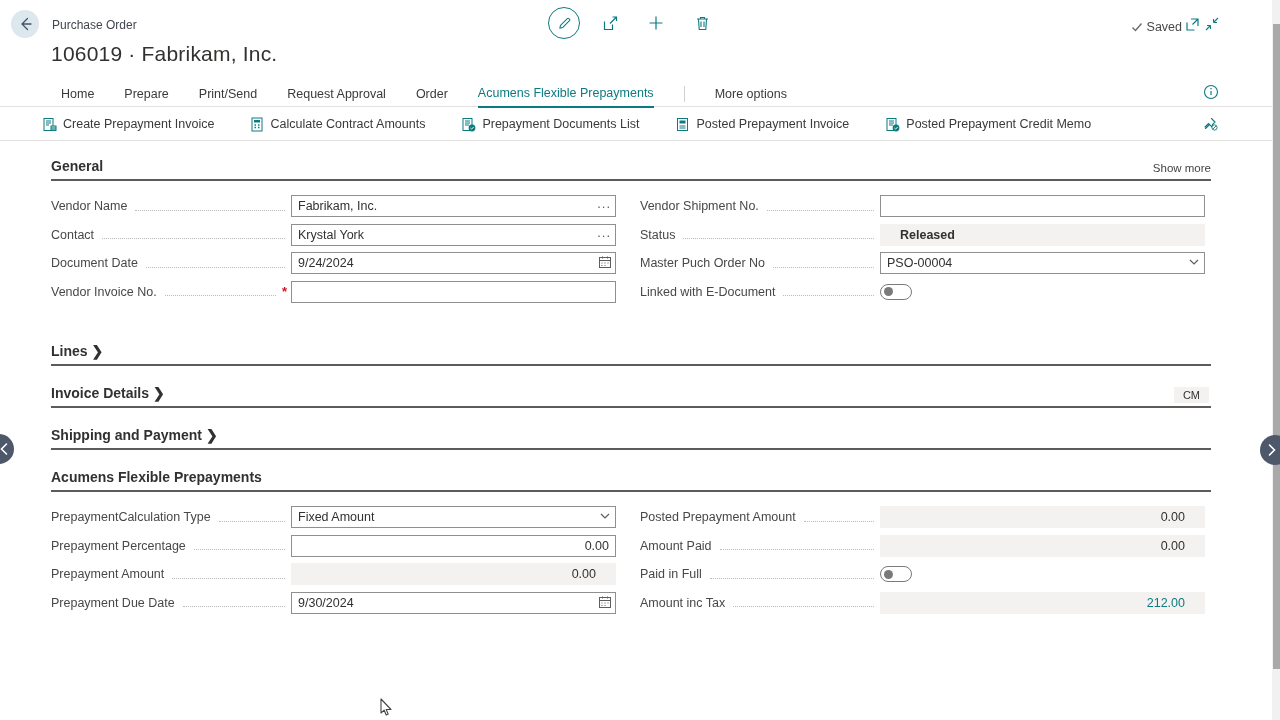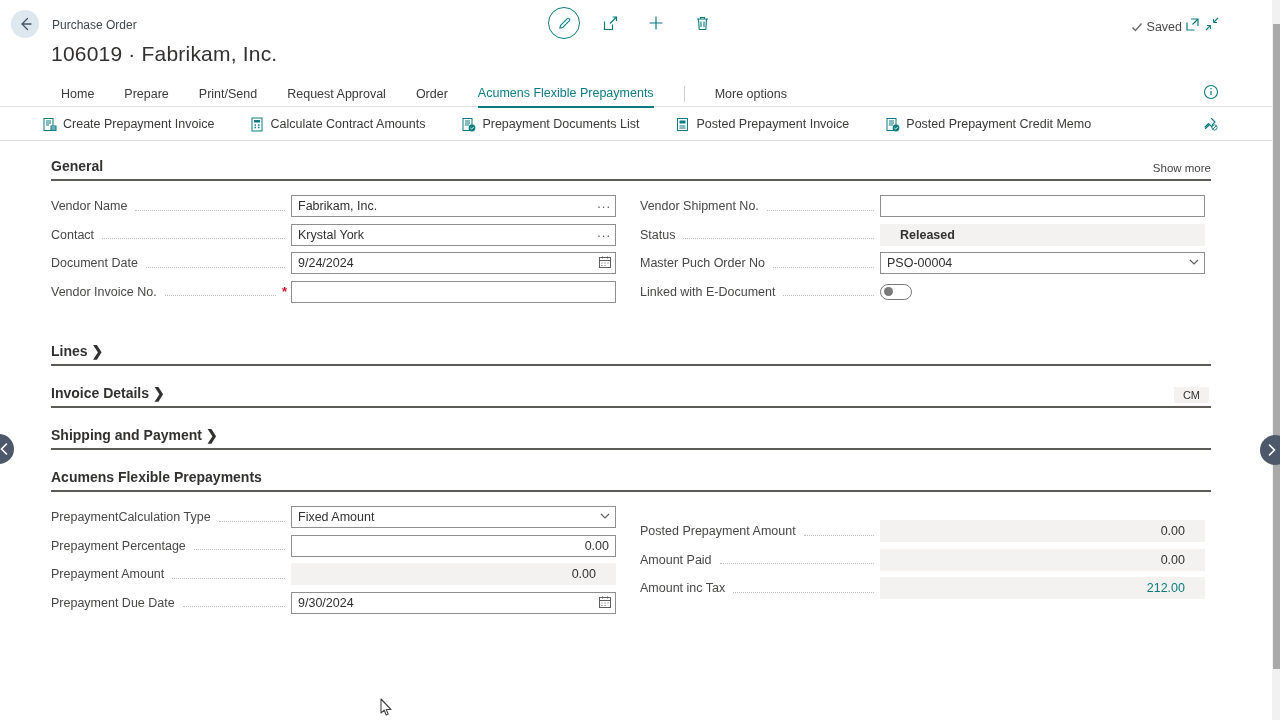--- a/index.html
+++ b/index.html
@@ -48,21 +48,21 @@
   .content { position:absolute; top:141px; left:51px; width:1160px; }
   .section-head {
     display:flex; align-items:flex-end; justify-content:space-between;
     border-bottom:2px solid #5d5b58; padding-bottom:5px;
   }
   .section-title { font-size:14px; font-weight:bold; color:#323130;text-align:center; }
   .collapse-head { cursor:pointer; }
   .chev { margin-left:4px; color:#323130; }
   .show-more { font-size:11.5px; color:#444; cursor:pointer; }
 
-  .fields { display:flex; gap:24px; margin-top:14px;align-items:center; }
+  .fields { display:flex; gap:24px; margin-top:14px; }
   .col { width:565px; }
   .frow { display:flex; align-items:center; height:22px; margin-bottom:6.5px; }
   .flabel { color:#494847; font-size:12.5px; white-space:nowrap; }
   .leader { flex:1; border-bottom:1px dotted #bdbbb9; height:1px; margin:0 6px 0 8px; align-self:center; transform:translateY(4px); }
   .req { color:#cf1124; font-weight:bold; margin-right:4px; font-size:13px; }
   .fbox { width:325px; height:22px; flex:0 0 325px; position:relative; }
   .inputbox {
     width:100%; height:22px; border:1px solid #8f8f8f; background:#fff; padding:0 6px;
     font-family:"Liberation Sans", sans-serif; font-size:12.5px; color:#323130; outline:none;
   }
@@ -388,20 +388,29 @@
         </span>
       </div>
       <div class="frow">
         <span class="flabel">Amount Paid</span>
         <span class="leader"></span>
         <span class="fbox">
           <span class="readonly num">0.00</span>
         </span>
       </div>
       <div class="frow">
+        <span class="flabel">Paid in Full</span>
+        <span class="leader"></span>
+        <span class="fbox" style="display:flex;align-items:center;">
+          <span class="toggle">
+              <span class="knob"></span>
+            </span>
+        </span>
+      </div>
+      <div class="frow">
         <span class="flabel">Amount inc Tax</span>
         <span class="leader"></span>
         <span class="fbox">
           <span class="readonly num">
               <span class="linkval">212.00</span>
             </span>
         </span>
       </div>
     </div>
   </div>

